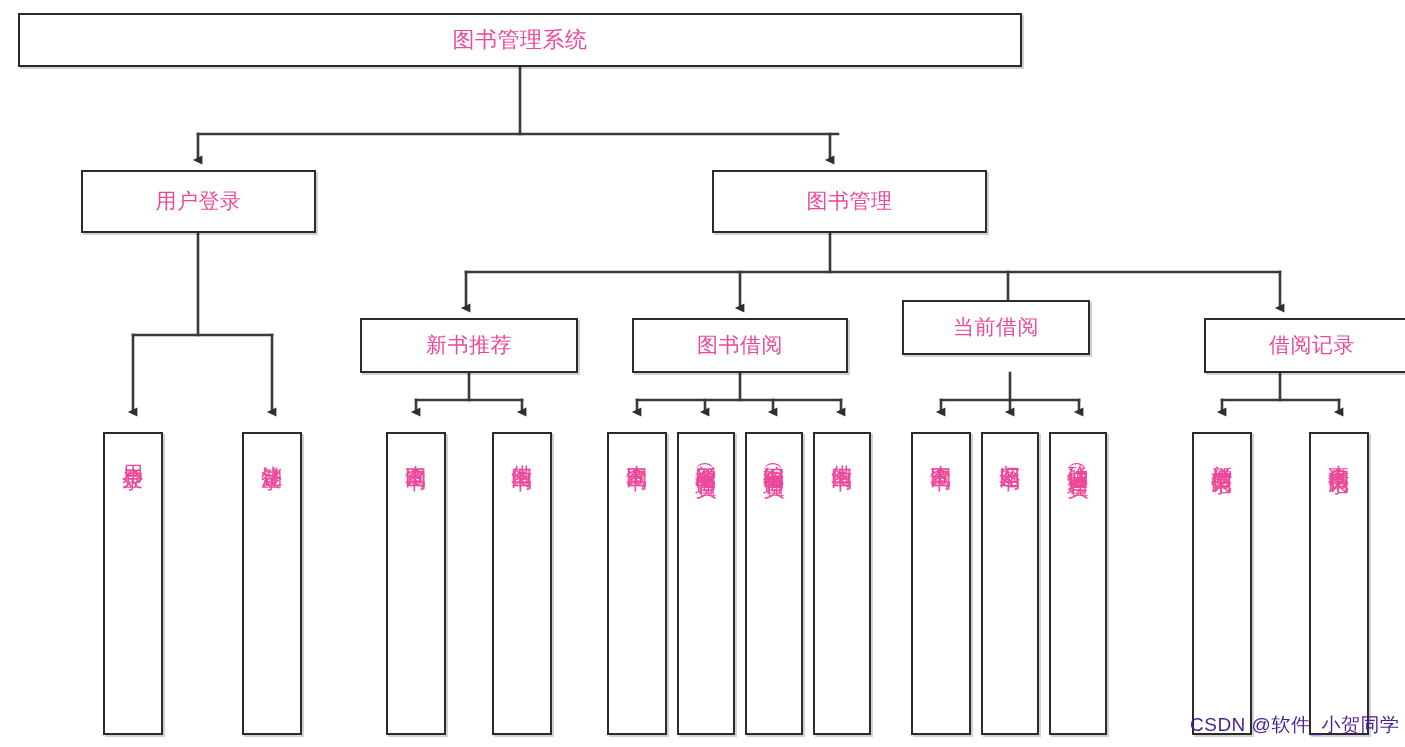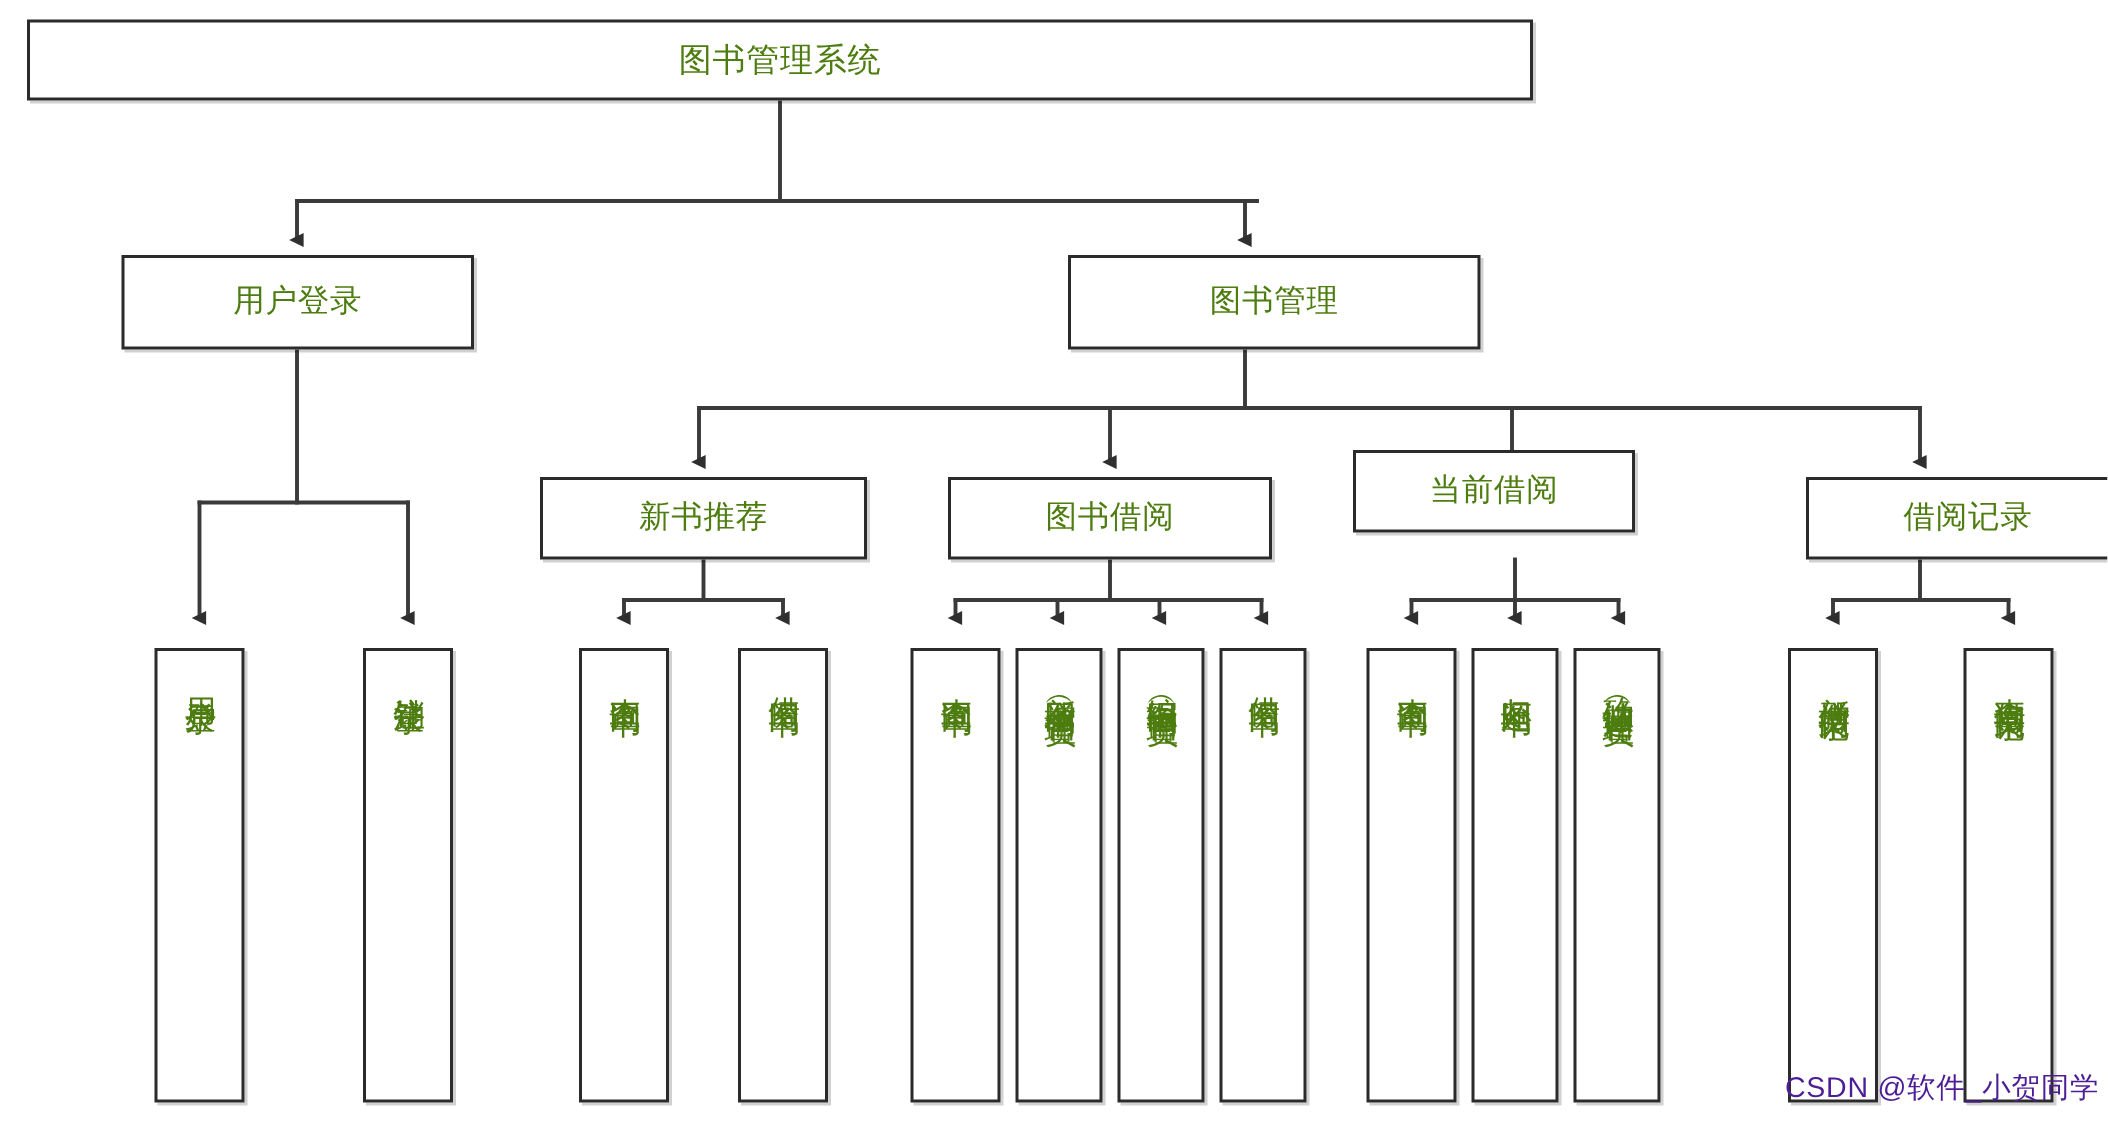--- a/index.html
+++ b/index.html
@@ -28,21 +28,21 @@
   }
   .node {
     position: absolute;
     box-sizing: border-box;
     background: #ffffff;
     border: 2px solid #2b2b2b;
     box-shadow: 2px 2px 0 rgba(0,0,0,0.18);
     display: flex;
     align-items: center;
     justify-content: center;
-    color: #4d7c0f;
+    color: #ec4899;
   }
   .node-label {
     display: block;
     line-height: 1.28;
     letter-spacing: 0.5px;
     white-space: nowrap;
   }
   .node.horizontal .node-label {
     font-size: 21px;
   }

